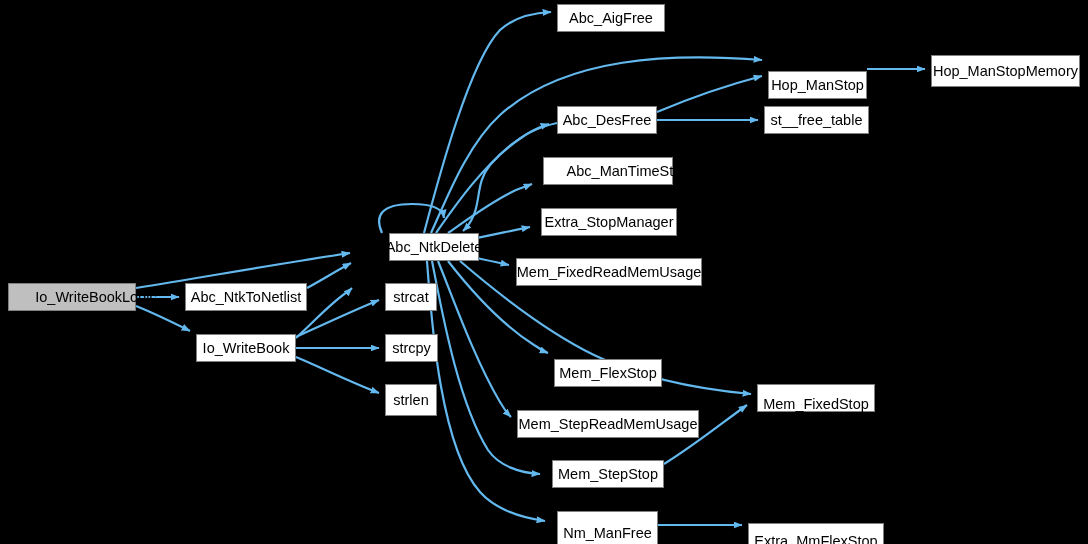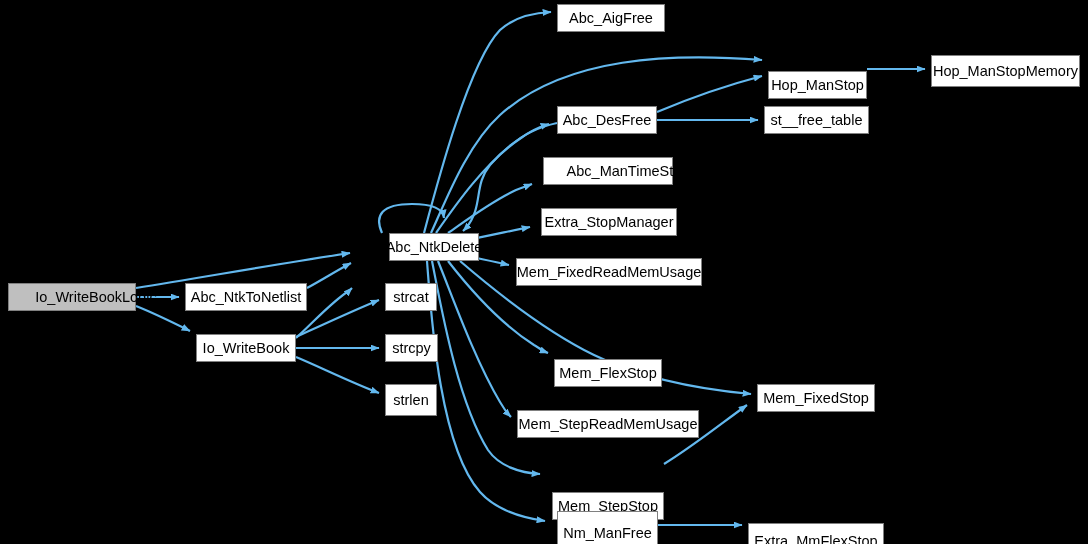--- a/index.html
+++ b/index.html
@@ -105,33 +105,33 @@
       </div>
       <div class="node" style="left: 516px; top: 258px; width: 186px; height: 28px;">
         <span>Mem_FixedReadMemUsage</span>
       </div>
       <div class="node" style="left: 554px; top: 359px; width: 108px; height: 28px;">
         <span>Mem_FlexStop</span>
       </div>
       <div class="node" style="left: 517px; top: 410px; width: 182px; height: 28px;">
         <span>Mem_StepReadMemUsage</span>
       </div>
-      <div class="node" style="left: 552px; top: 460px; width: 112px; height: 28px; margin-top: 32px;">
+      <div class="node" style="left: 552px; top: 460px; width: 112px; height: 28px;">
         <span>Mem_StepStop</span>
       </div>
       <div class="node" style="left: 557px; top: 511px; width: 101px; height: 44px;">
         <span>Nm_ManFree</span>
       </div>
       <div class="node" style="left: 768px; top: 71px; width: 99px; height: 28px;">
         <span>Hop_ManStop</span>
       </div>
       <div class="node" style="left: 764px; top: 106px; width: 105px; height: 28px;">
         <span>st__free_table</span>
       </div>
-      <div class="node" style="left: 757px; top: 384px; width: 118px; height: 28px;">
+      <div class="node" style="left: 757px; top: 384px; width: 118px; height: 28px; align-items: flex-end;">
         <span>Mem_FixedStop</span>
       </div>
       <div class="node" style="left: 931px; top: 55px; width: 149px; height: 32px; text-align: center;">
         <span>Hop_ManStopMemory</span>
       </div>
       <div class="node" style="left: 748px; top: 487px; width: 136px; height: 36px; margin-top: 36px;">
         <span>Extra_MmFlexStop</span>
       </div>
     </div>
 

